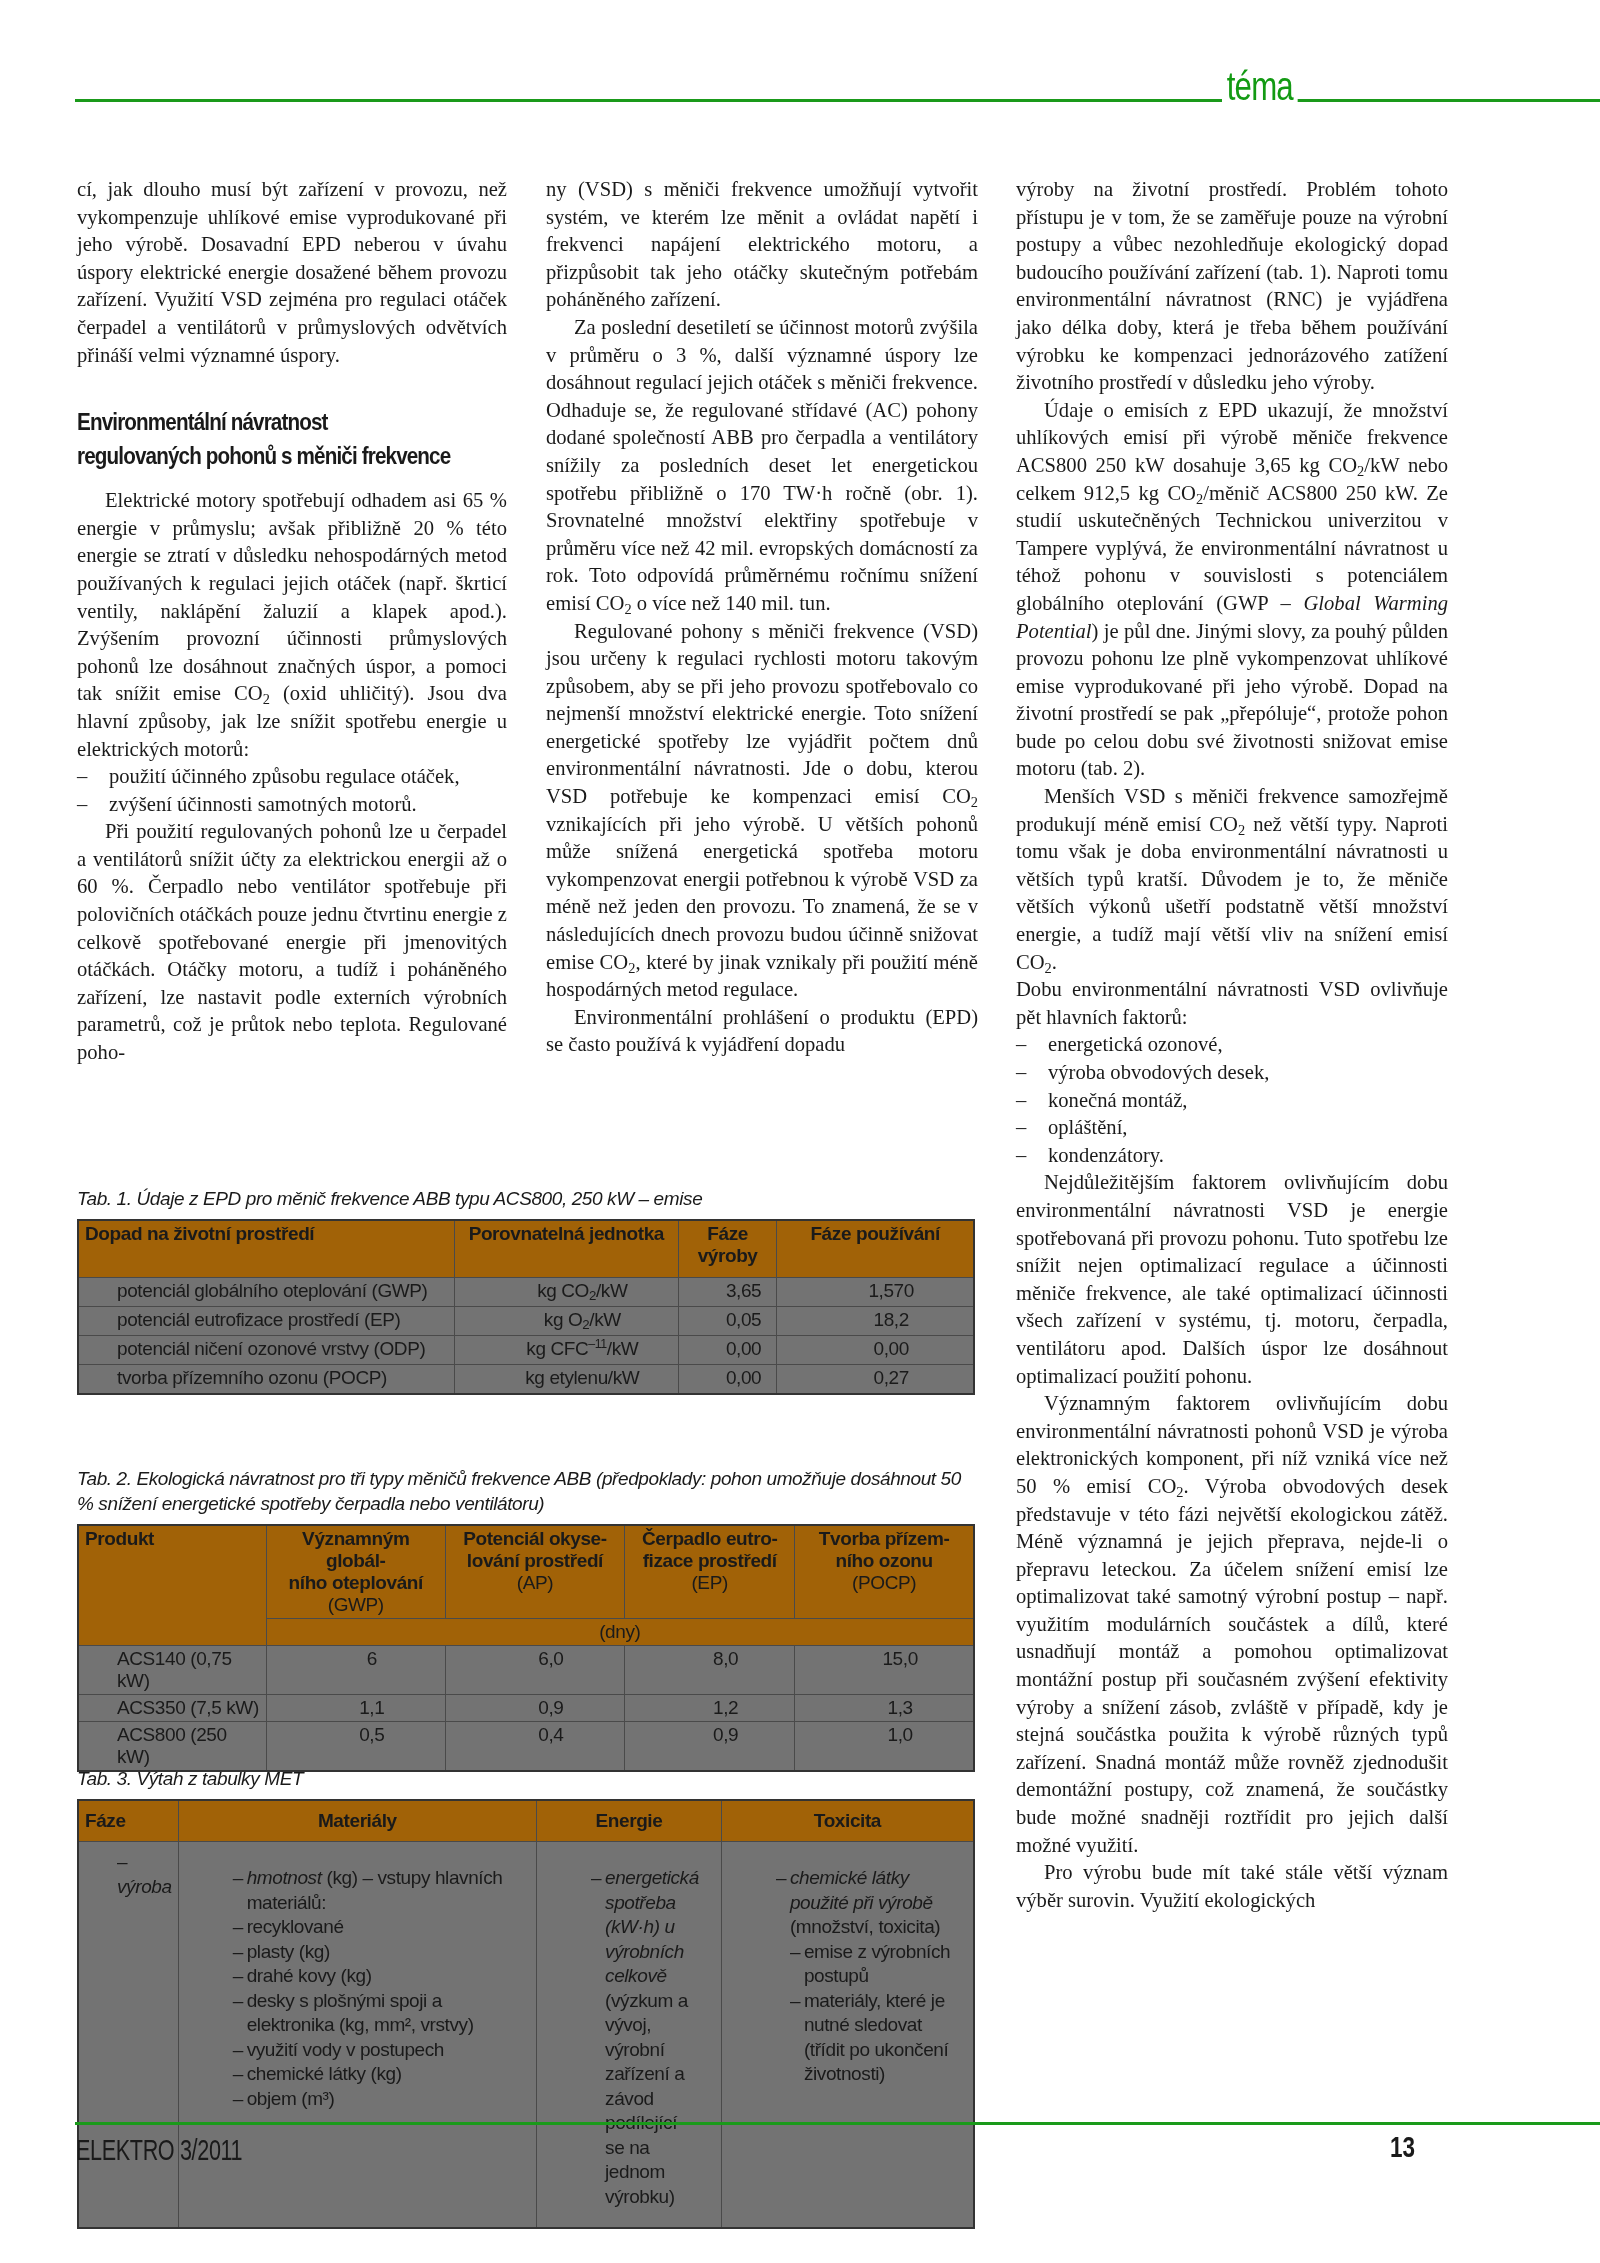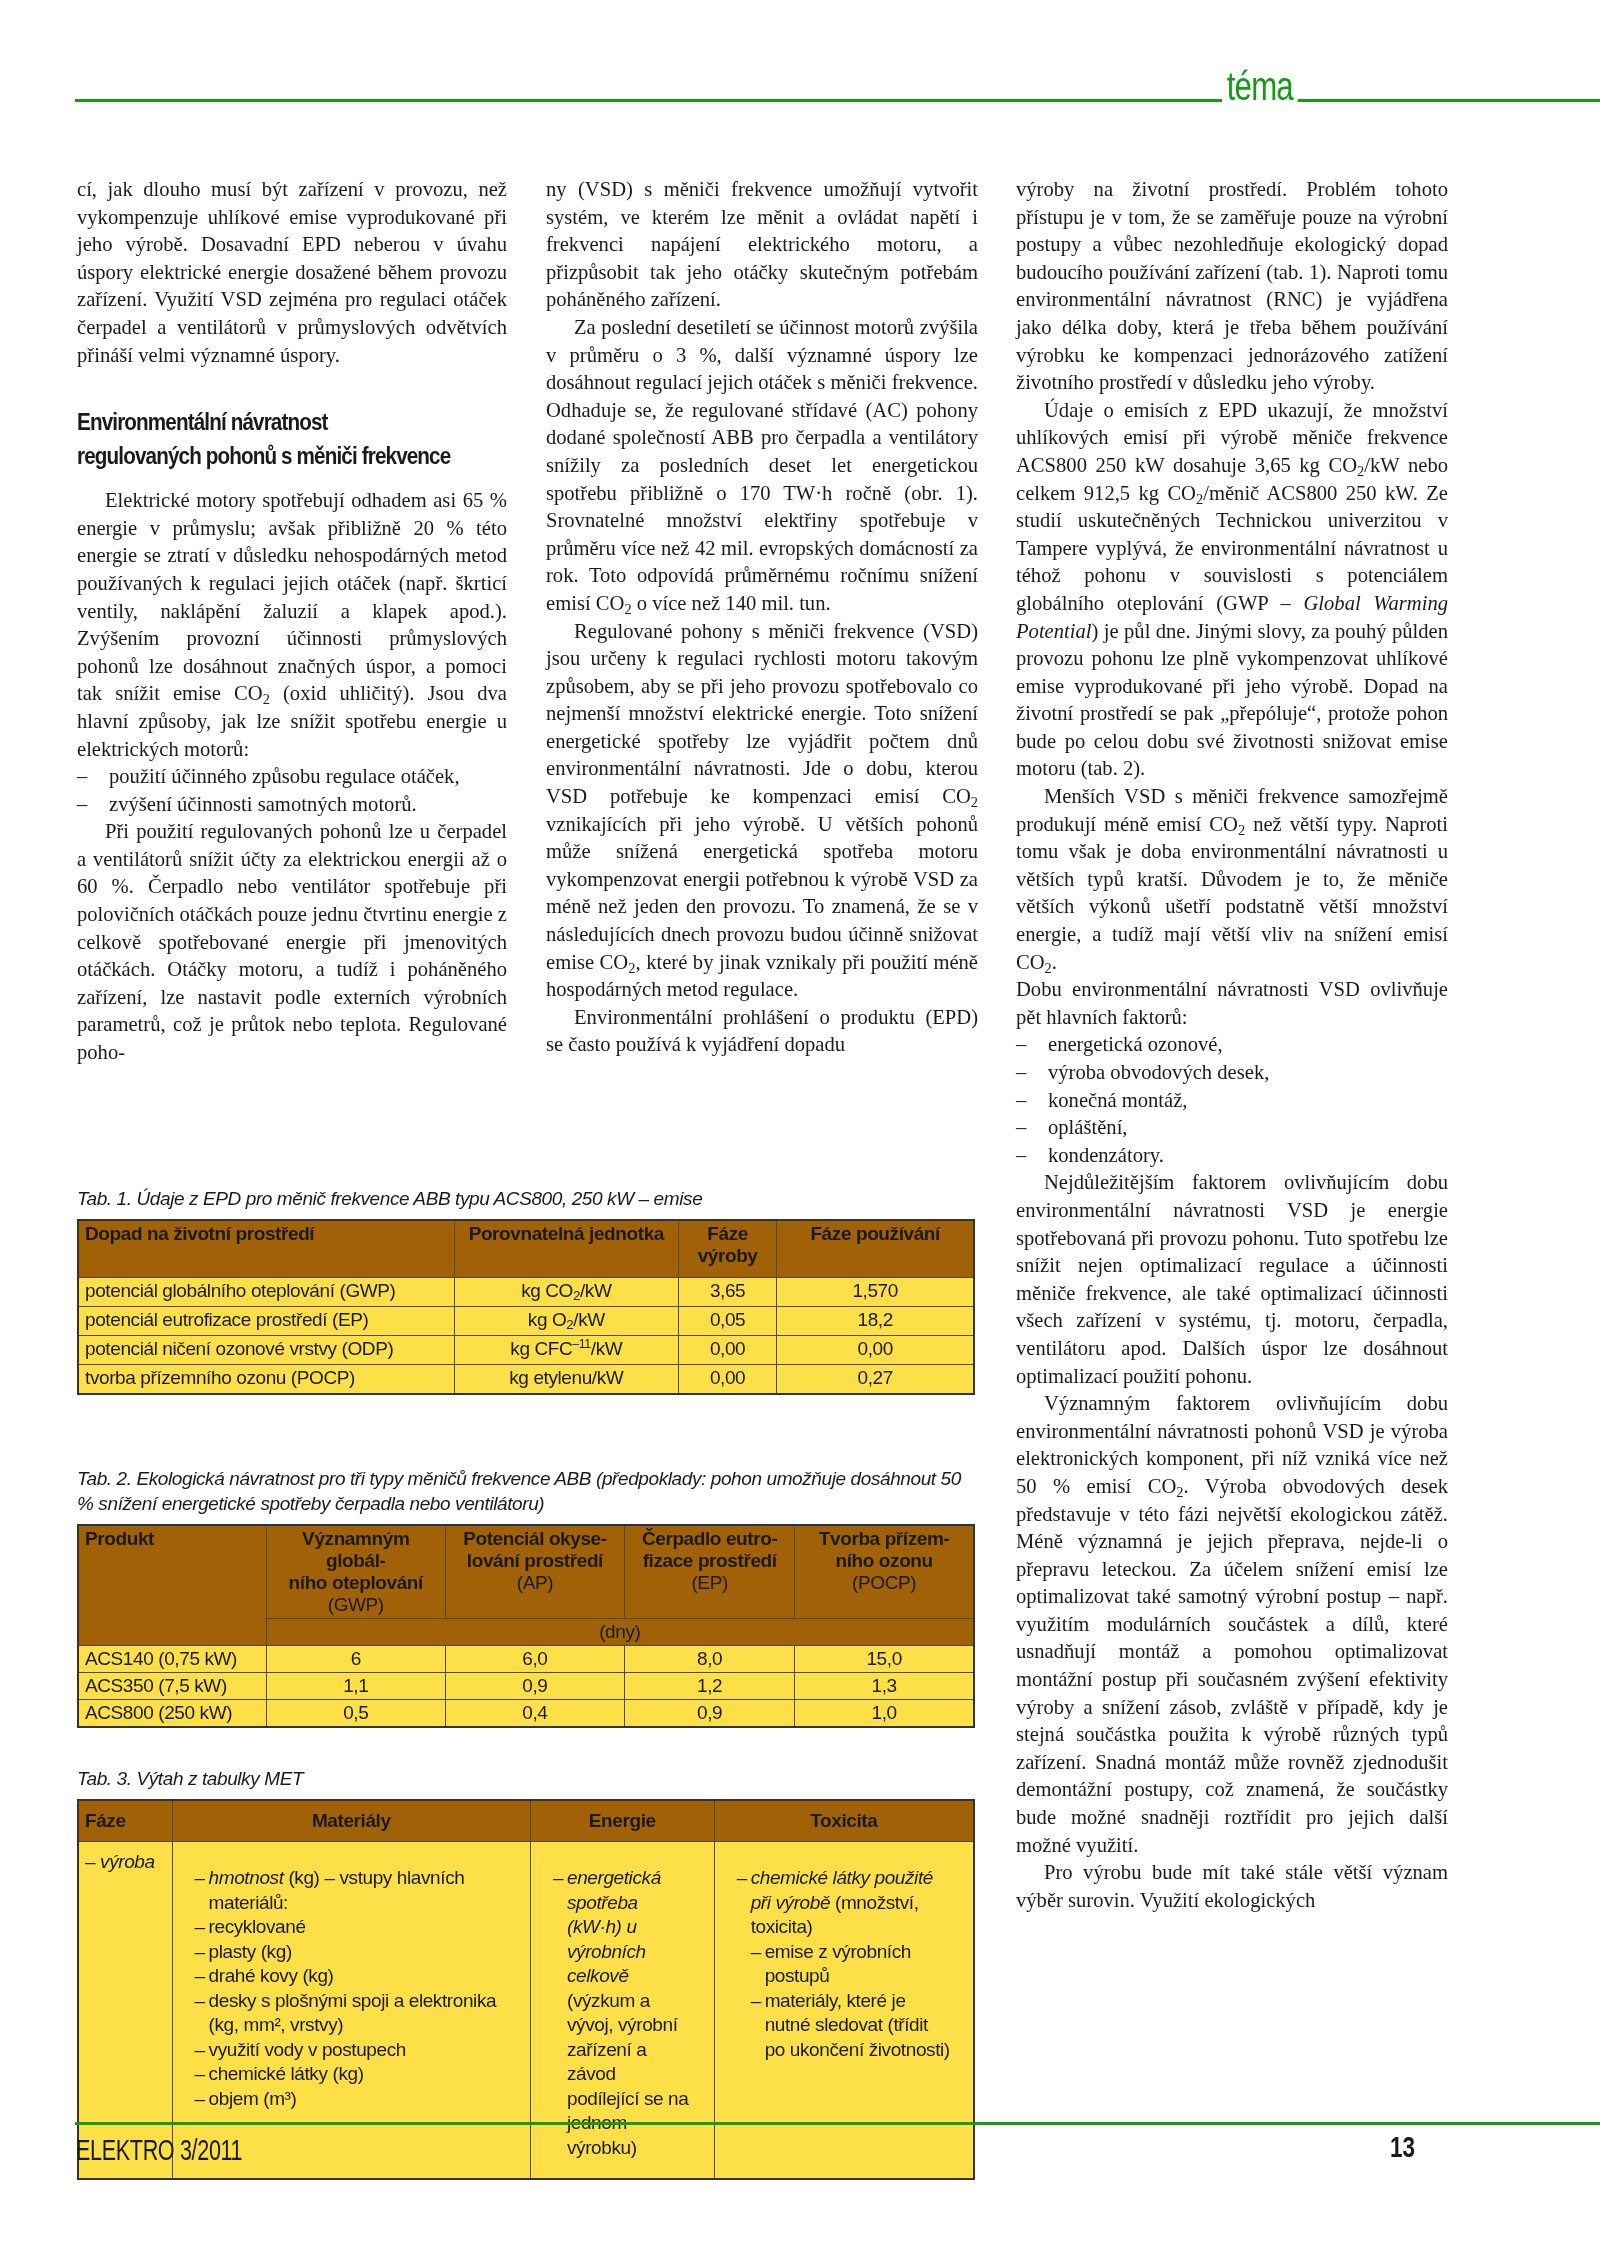--- a/index.html
+++ b/index.html
@@ -27,21 +27,21 @@
   sub { font-size: 0.7em; vertical-align: -0.25em; line-height: 0; }
   sup { font-size: 0.65em; vertical-align: 0.55em; line-height: 0; }
   i { font-style: italic; }
 
   
   .tbl-wrap { position: absolute; left: 77px; width: 898px; font-family: "Liberation Sans", sans-serif; }
   .tbl-caption { font-style: italic; font-size: 19px; line-height: 25px; margin-bottom: 8px; letter-spacing: -0.4px; }
   table { border-collapse: collapse; width: 100%; font-size: 19px; letter-spacing: -0.4px; }
   th, td { border: 1px solid #4a4a4a; padding: 2px 6px; vertical-align: top; }
   thead th { background: #a16207; font-weight: bold; }
-  tbody td { background: #fde047; }
+  tbody td { background: #737373; padding-left: 38px; }
   table.outer { border: 2px solid #333; }
   .c { text-align: center; }
   .l { text-align: left; }
 
   #t1 { top: 1186px; }
   #t1 table td, #t1 table th { height: 24px; }
   #t2 { top: 1466px; }
   #t3 { top: 1766px; }
   #t3 td { line-height: 24.5px; }
   .met-list { list-style: none; padding: 0; margin: 16px; }

